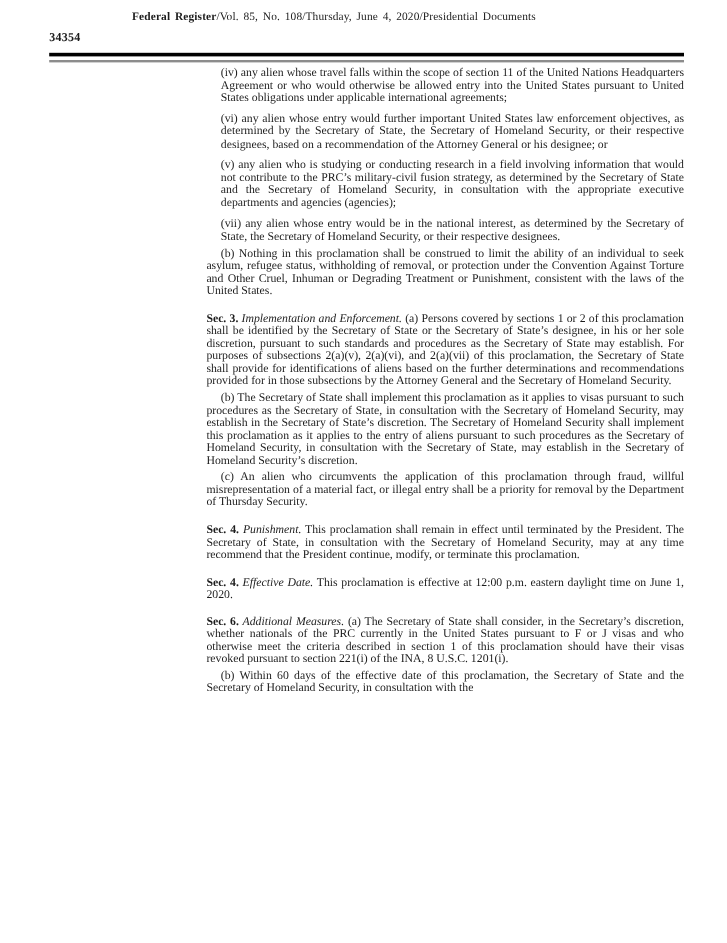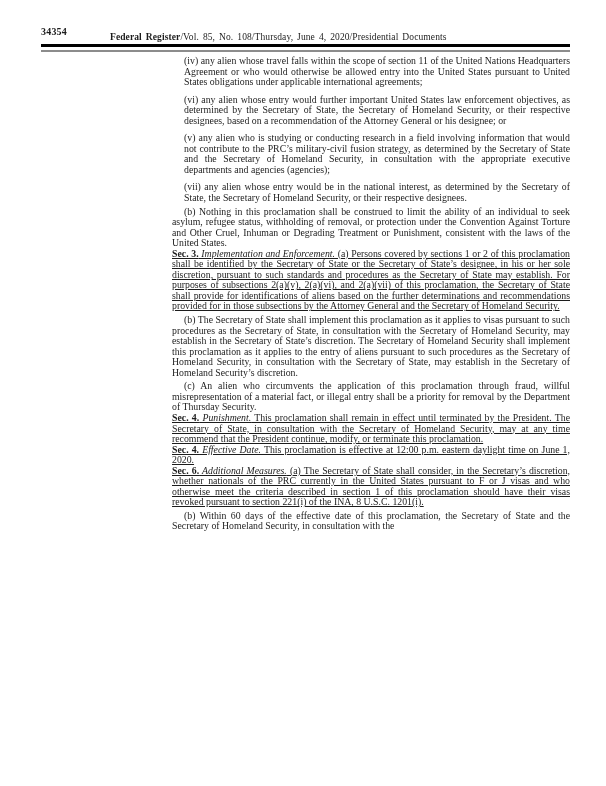--- a/index.html
+++ b/index.html
@@ -21,21 +21,21 @@
     position: absolute;
     left: 41px;
     top: 26px;
     font-size: 10px;
     font-weight: bold;
     letter-spacing: 0.2px;
   }
   .masthead {
     position: absolute;
     left: 110px;
-    top: 32px;
+    top: 10px;
     font-size: 9.5px;
     letter-spacing: 0.1px;
     word-spacing: 1.5px;
     white-space: nowrap;
   }
   .masthead .journal { font-weight: bold; }
   .rule-thick {
     position: absolute;
     left: 41px;
     top: 44px;
@@ -67,22 +67,21 @@
   }
   p.romanette {
     margin-left: 12px;
     margin-top: 7px;
   }
   p.lettered {
     text-indent: 12px;
     margin-top: 3px;
   }
   p.section {
-    margin-top: 0;
-    text-decoration: underline;
+    margin-top: 12px;
   }
   p:first-child { margin-top: 0; }
   .p-label  { font-weight: bold; }
   .p-title  { font-style: italic; }
 </style>
 </head>
 <body>
 
 <div class="page">
 

